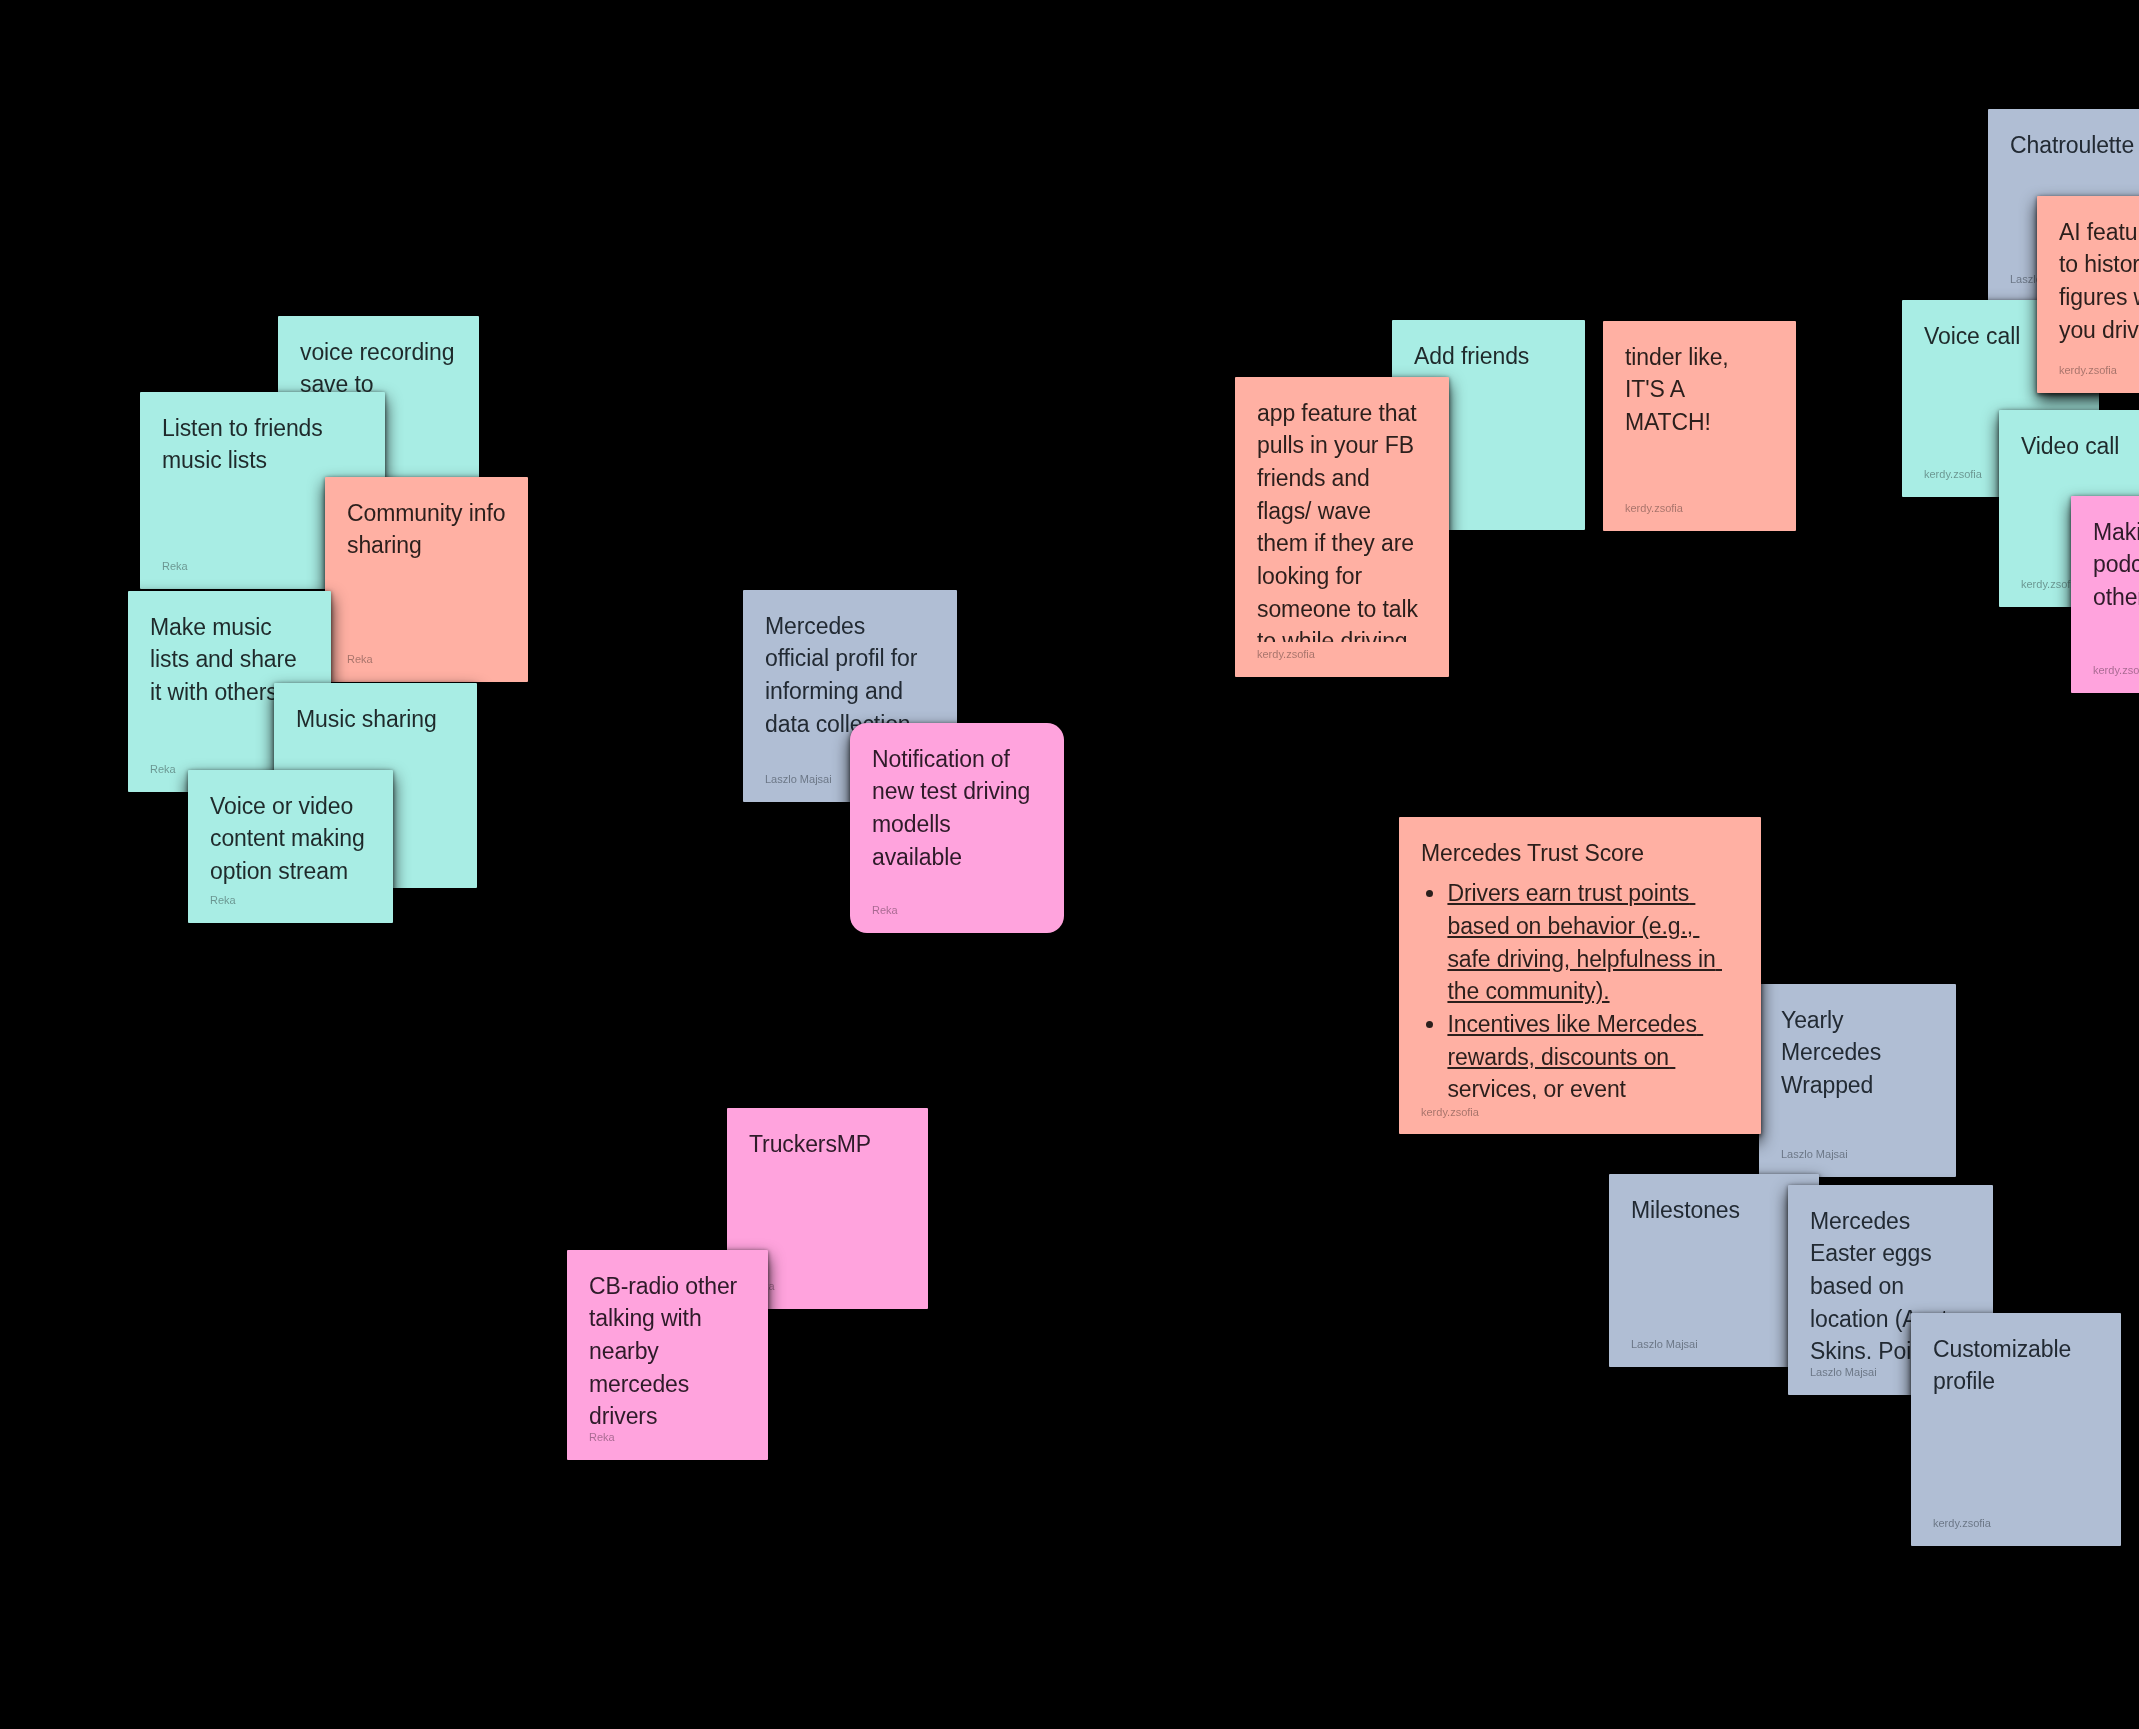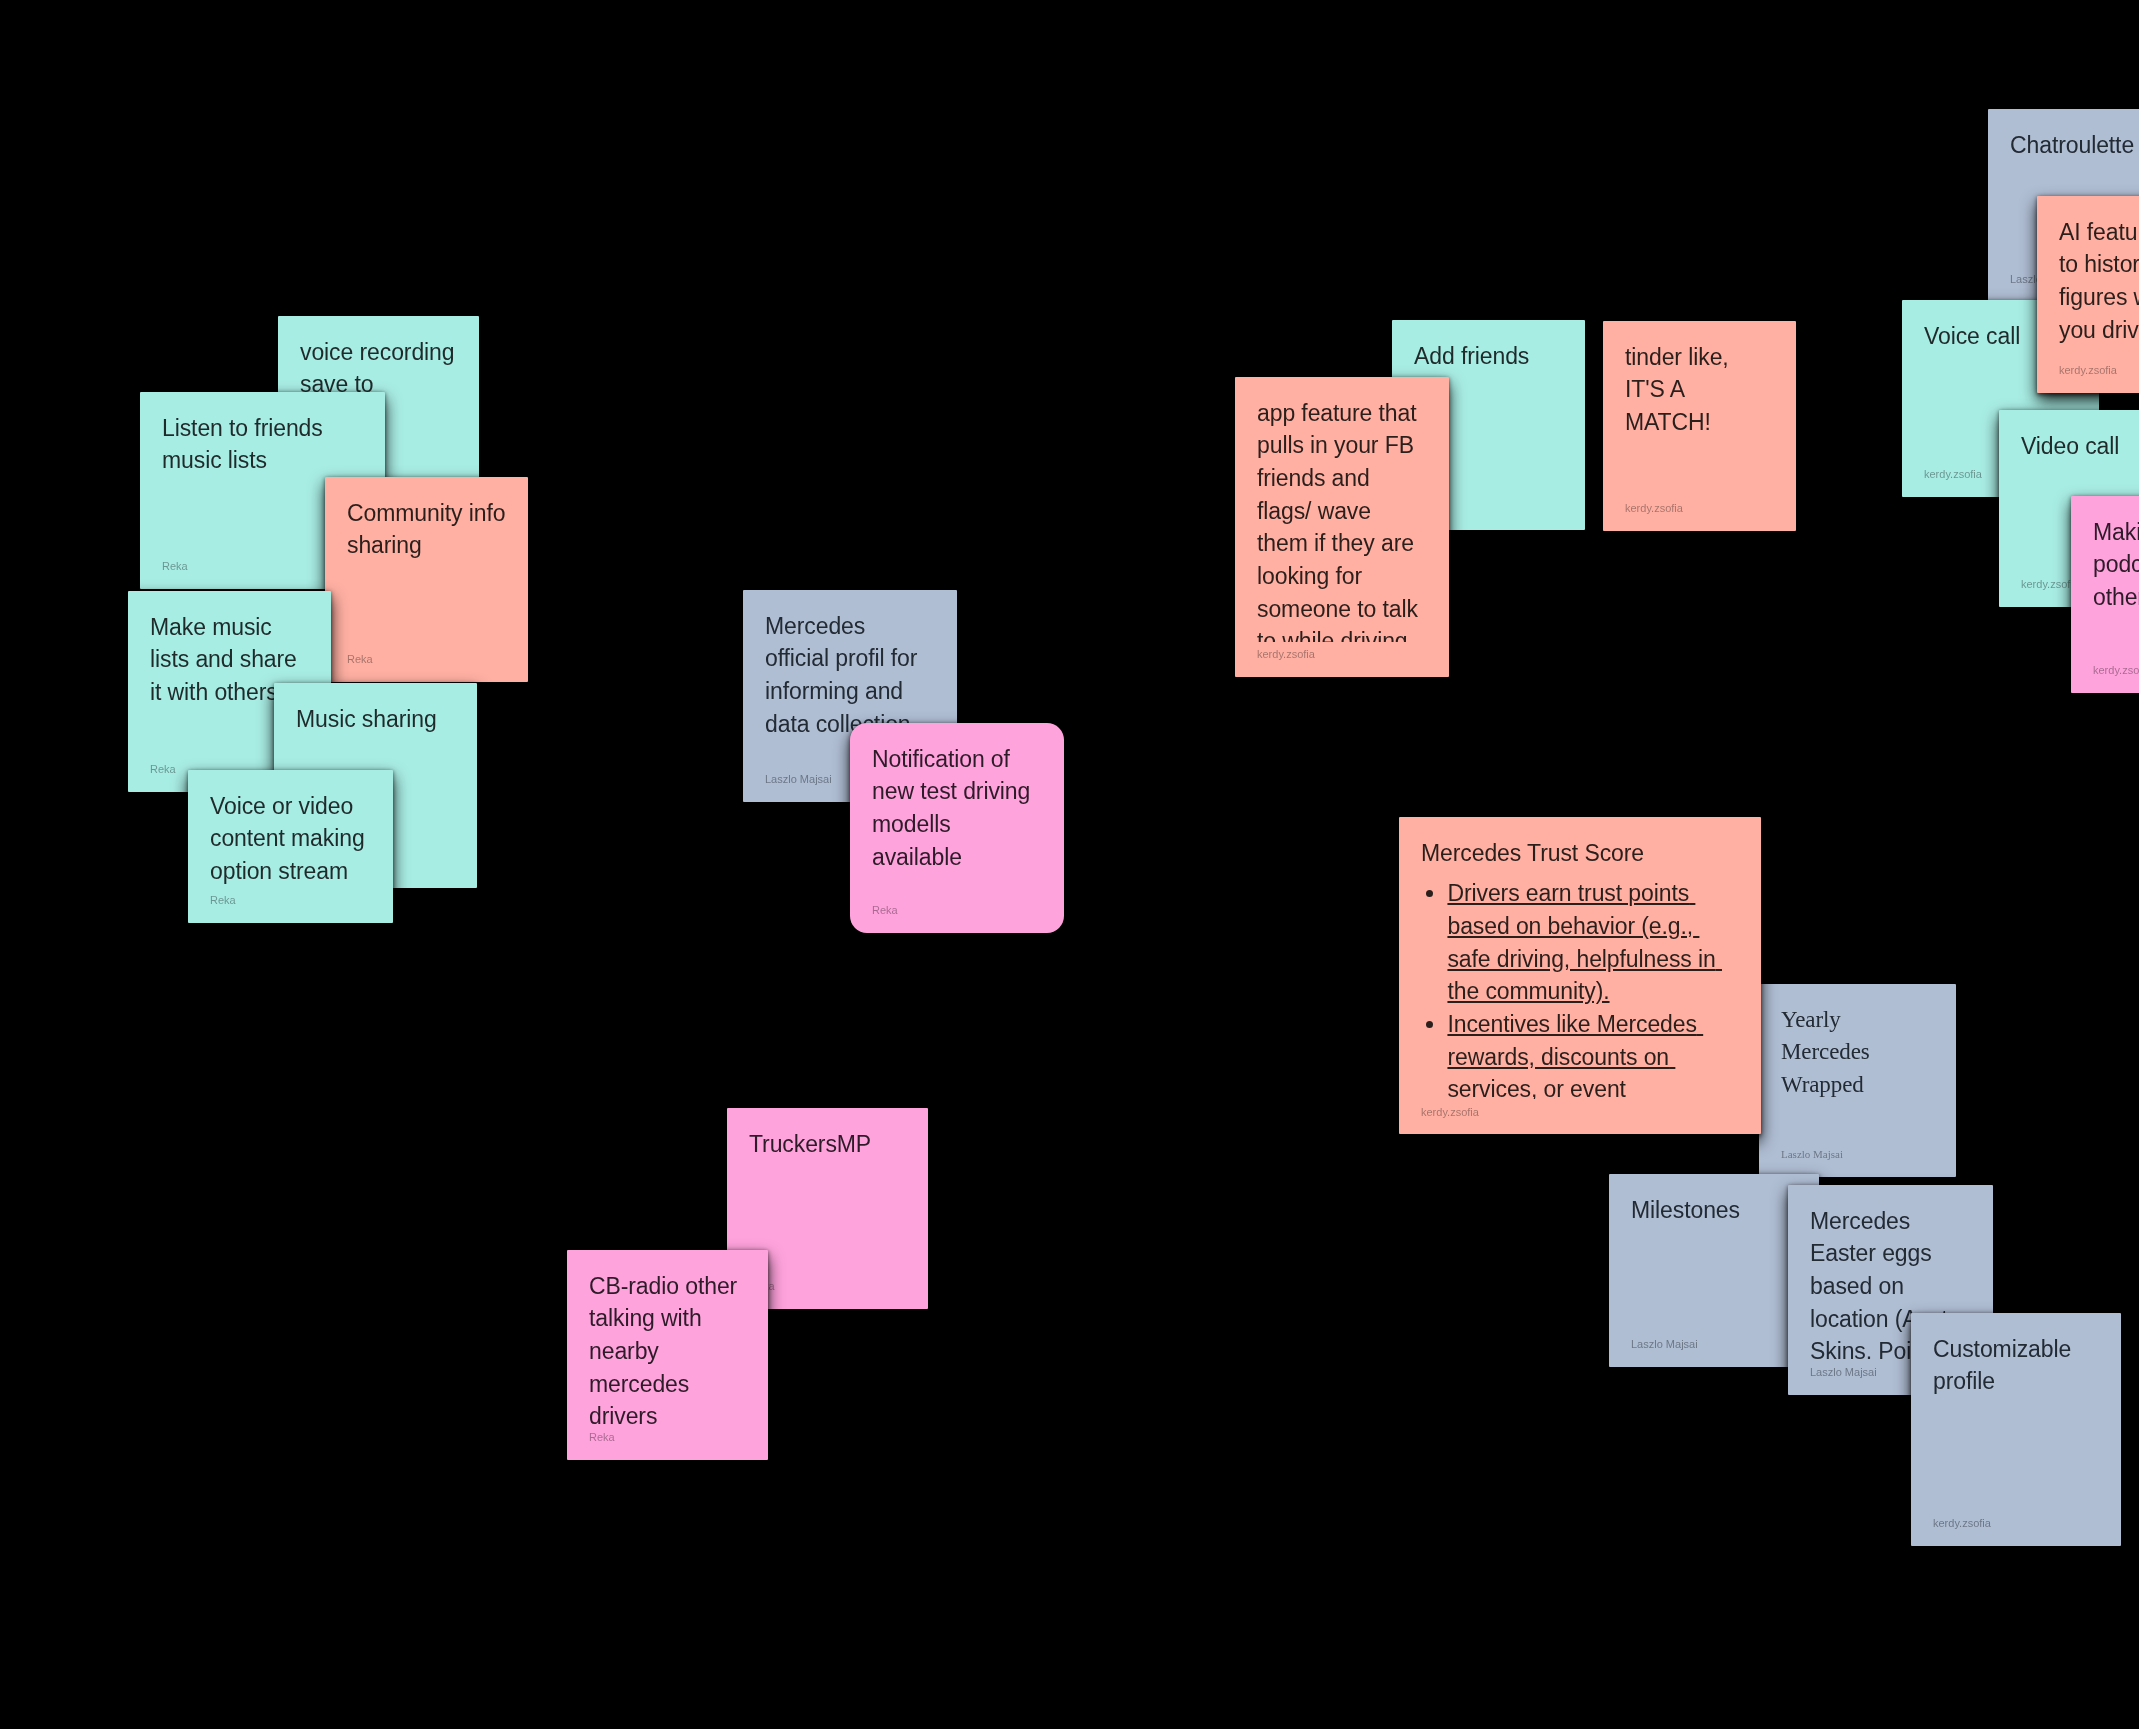--- a/index.html
+++ b/index.html
@@ -143,21 +143,21 @@
       <div class="author">kerdy.zsofia</div>
     </div>
     <div class="note c-pink" style="left: 2071px; top: 496px; width: 197px; height: 197px; z-index: 7;">
       <div class="body">Making podcast with other driver</div>
       <div class="author">kerdy.zsofia</div>
     </div>
     <div class="note c-salmon" style="left: 1399px; top: 817px; width: 362px; height: 317px; z-index: 3;">
       <div class="body">Mercedes Trust Score<ul><li>Drivers earn trust points based on behavior (e.g., safe driving, helpfulness in the community).</li><li>Incentives like Mercedes rewards, discounts on services, or event invitations.</li></ul></div>
       <div class="author">kerdy.zsofia</div>
     </div>
-    <div class="note c-blue" style="left: 1759px; top: 984px; width: 197px; height: 193px; z-index: 2; font-family: Liberation Serif, serif;">
+    <div class="note c-blue" style="left: 1759px; top: 984px; width: 197px; height: 193px; z-index: 2;">
       <div class="body">Yearly Mercedes Wrapped</div>
       <div class="author">Laszlo Majsai</div>
     </div>
     <div class="note c-blue" style="left: 1609px; top: 1174px; width: 210px; height: 193px; z-index: 4;">
       <div class="body">Milestones</div>
       <div class="author">Laszlo Majsai</div>
     </div>
     <div class="note c-blue" style="left: 1788px; top: 1185px; width: 205px; height: 210px; z-index: 5;">
       <div class="body">Mercedes Easter eggs based on location (Avatar Skins, Points)</div>
       <div class="author">Laszlo Majsai</div>

